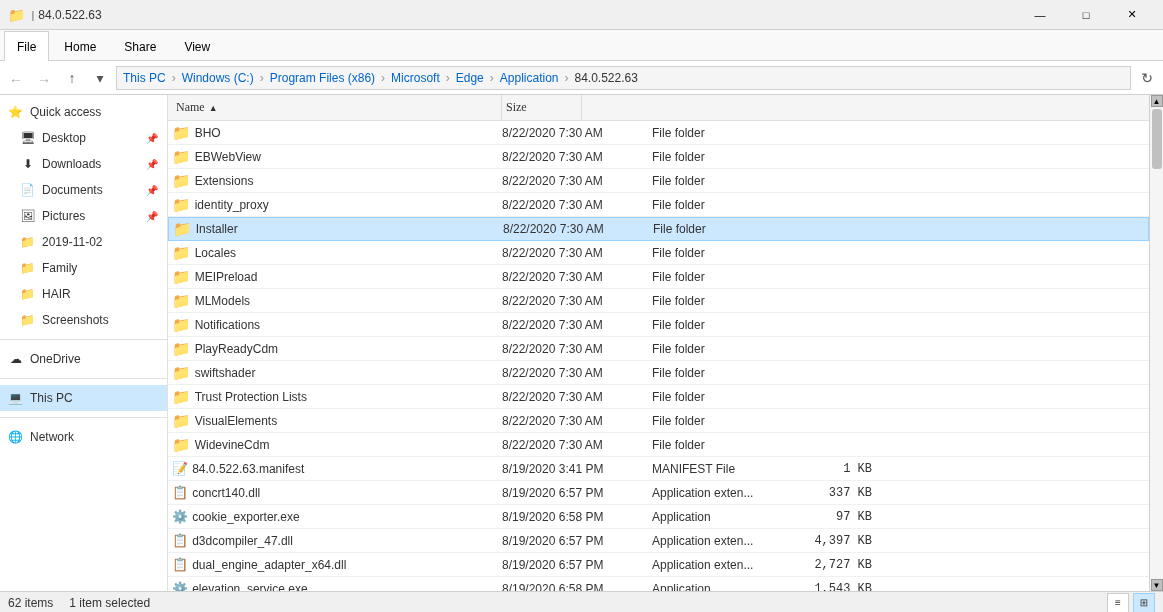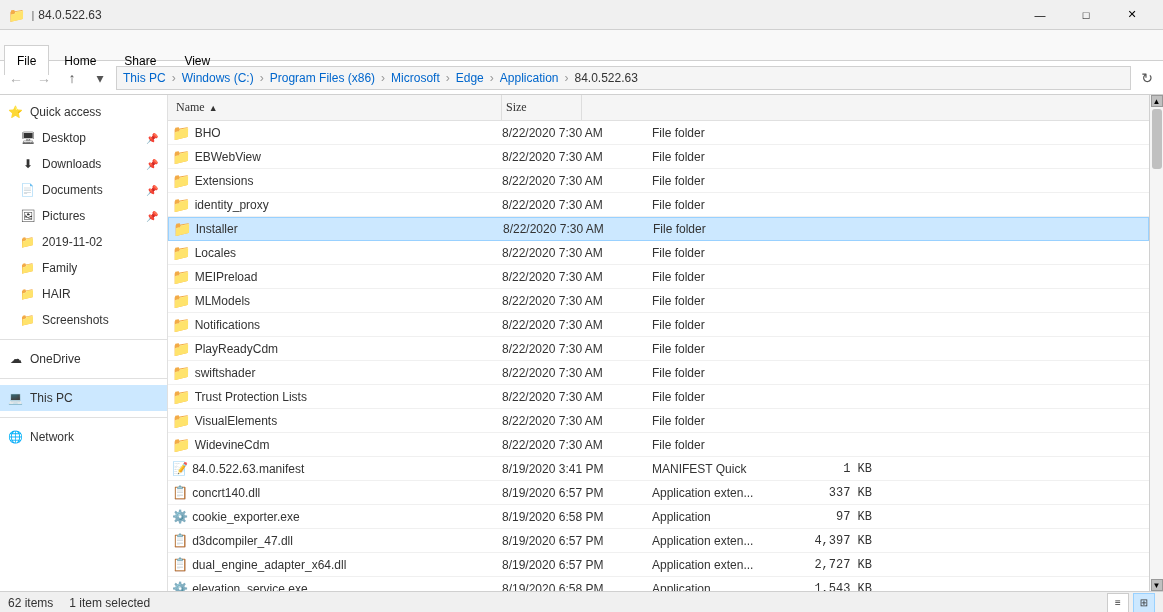--- a/index.html
+++ b/index.html
@@ -31,21 +31,21 @@
     }
     .ribbon-tab {
       padding: 0 12px;
       display: flex;
       align-items: center;
       font-size: 12px;
       cursor: pointer;
       border: 1px solid transparent;
       border-bottom: none;
       position: relative;
-      top: 15px;
+      top: 1px;
     }
     .ribbon-tab.active {
       background: white;
       border-color: #d0d0d0;
       border-bottom-color: white;
     }
 
     
     .address-bar-row {
       background: white;
@@ -539,21 +539,21 @@
     </div>
         <div class="file-row">
       <div class="file-cell file-name-cell">
         <span style="font-size:13px; color:#888;">📝</span>
         <span>84.0.522.63.manifest</span>
       </div>
       <div class="file-cell file-date-cell">
         <span>8/19/2020 3:41 PM</span>
       </div>
       <div class="file-cell file-type-cell">
-        <span>MANIFEST Quick</span>
+        <span>MANIFEST File</span>
       </div>
       <div class="file-cell file-size-cell">
         <span>1 KB</span>
       </div>
     </div>
         <div class="file-row">
       <div class="file-cell file-name-cell">
         <span style="font-size:13px; color:#888;">📋</span>
         <span>concrt140.dll</span>
       </div>

